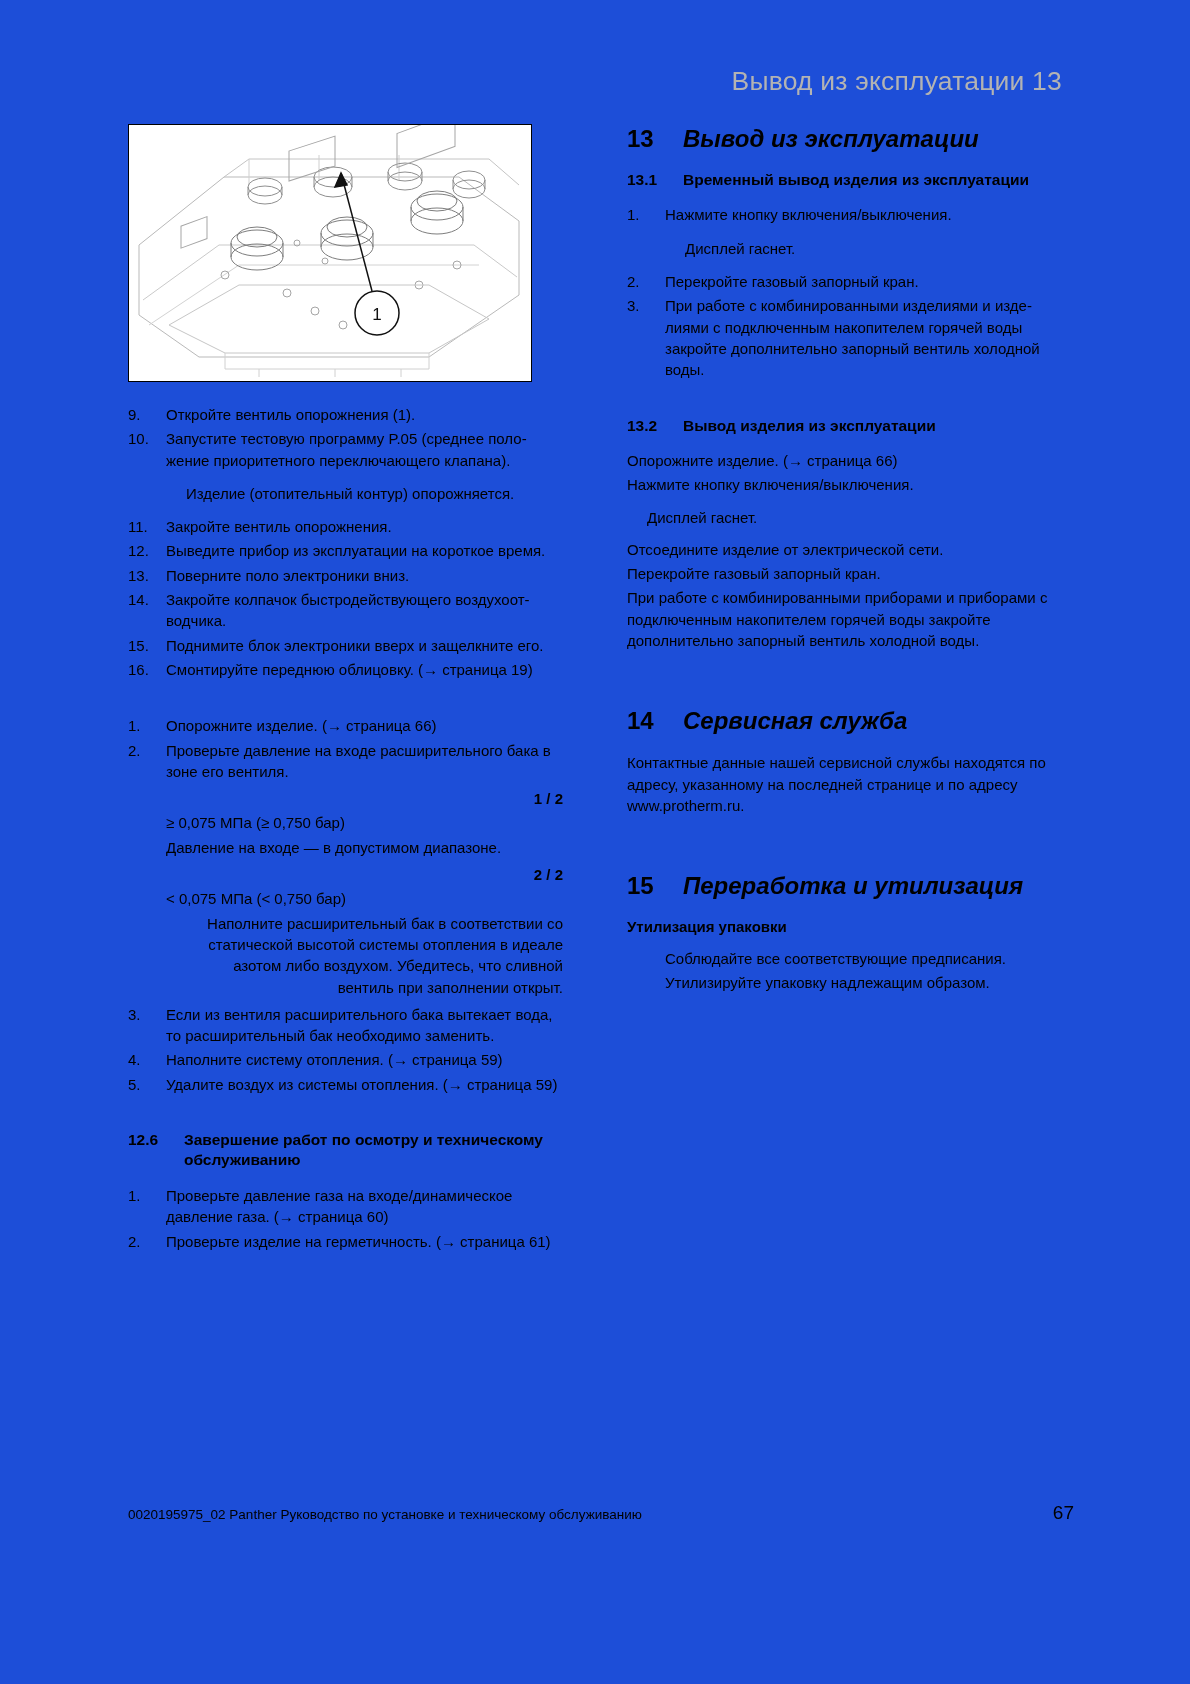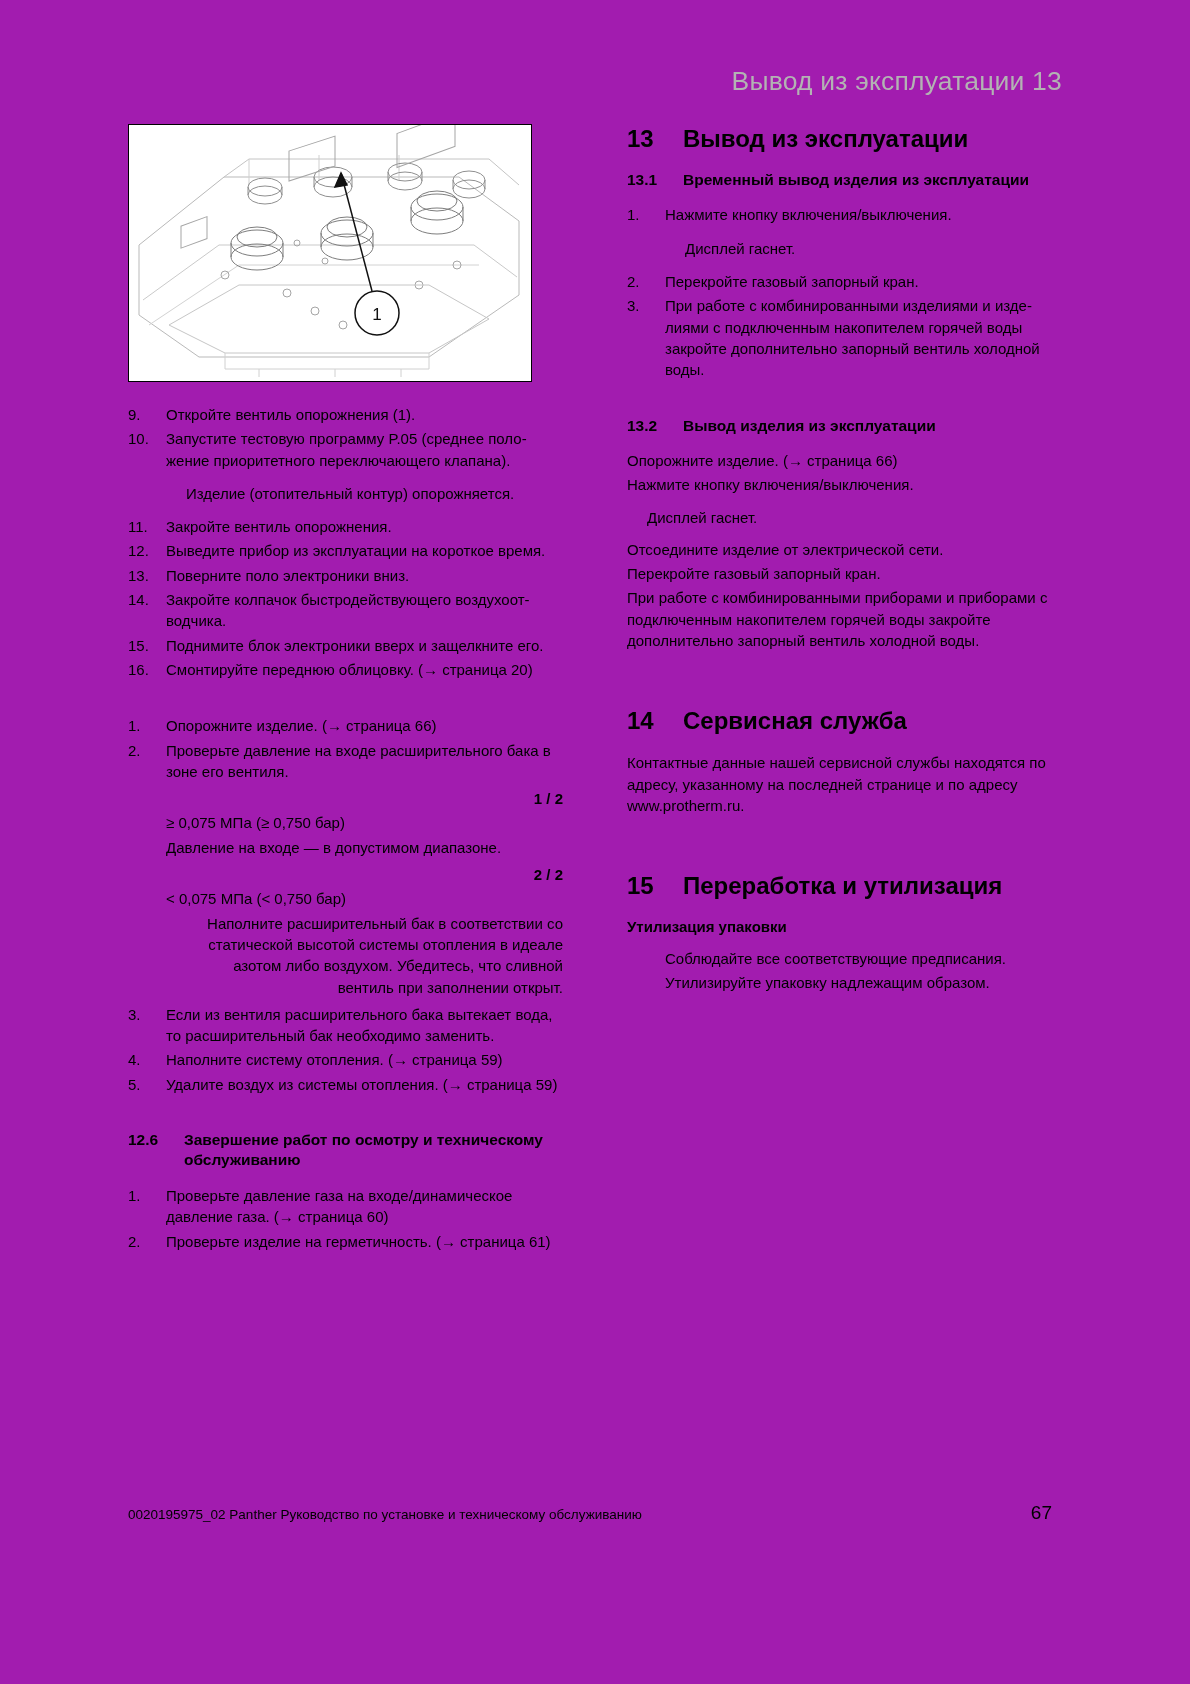--- a/index.html
+++ b/index.html
@@ -8,21 +8,21 @@
     background: #ffffff;
   }
   body {
     font-family: "Liberation Sans", sans-serif;
     color: #000000;
   }
   .page {
     position: relative;
     width: 1190px;
     height: 1684px;
-    background: #a21caf;
+    background: #1d4ed8;
     overflow: hidden;
     box-sizing: border-box;
   }
 
   
   .running-header {
     position: absolute;
     top: 66px;
     right: 128px;
     font-size: 26.5px;
@@ -61,21 +61,21 @@
 
   
   .h1 {
     display: flex;
     font-weight: bold;
     font-size: 24px;
     line-height: 1.25;
     margin: 0 0 16px 0;
   }
   .h1 .num { width: 56px; flex: 0 0 56px; }
-  .h1 .txt { flex: 1; }
+  .h1 .txt { flex: 1; font-style: italic; }
 
   .h2 {
     display: flex;
     font-weight: bold;
     font-size: 15.5px;
     line-height: 1.32;
     margin: 0 0 14px 0;
   }
   .h2 .num { width: 56px; flex: 0 0 56px; }
   .h2 .txt { flex: 1; }
@@ -120,21 +120,21 @@
   }
 
   .bold { font-weight: bold; text-align: right; }
   .gap-l { height: 32px; }
   .gap-xxl { height: 52px; }
 
   
   .footer {
     position: absolute;
     left: 128px;
-    right: 138px;
+    right: 116px;
     bottom: 160px;
     display: flex;
     justify-content: space-between;
     align-items: baseline;
     font-size: 13.5px;
     color: #000;
   }
   .footer .page-num {
     font-size: 19px;
   }
@@ -251,21 +251,21 @@
         <div class="li">
           <span class="num">14.</span>
           <span class="txt">Закройте колпачок быстродействующего воздухоот­водчика.</span>
         </div>
         <div class="li">
           <span class="num">15.</span>
           <span class="txt">Поднимите блок электроники вверх и защелкните его.</span>
         </div>
         <div class="li">
           <span class="num">16.</span>
-          <span class="txt">Смонтируйте переднюю облицовку. (→ страница 20)</span>
+          <span class="txt">Смонтируйте переднюю облицовку. (→ страница 19)</span>
         </div>
       </div>
 
       <div class="gap-l"></div>
 
 
       <div class="ol">
         <div class="li">
           <span class="num">1.</span>
           <span class="txt">Опорожните изделие. (→ страница 66)</span>

